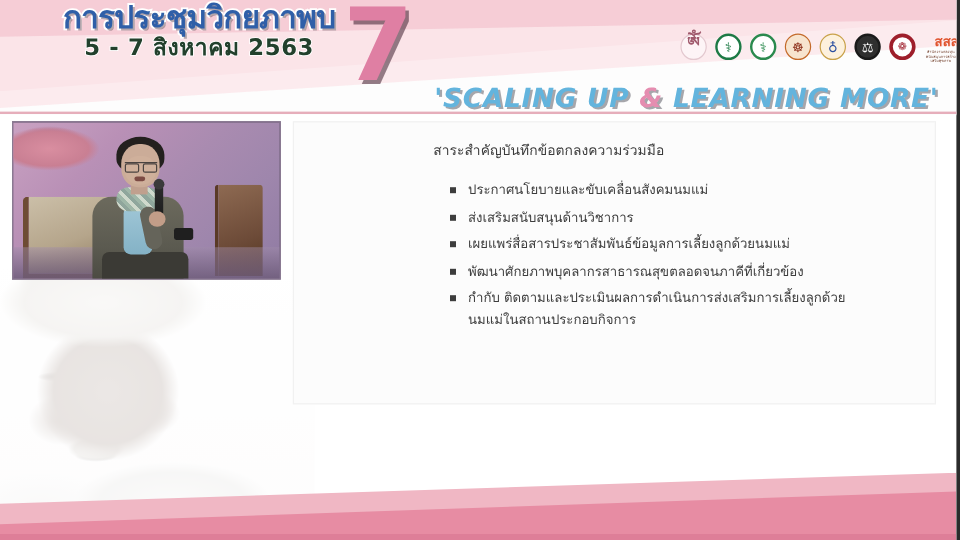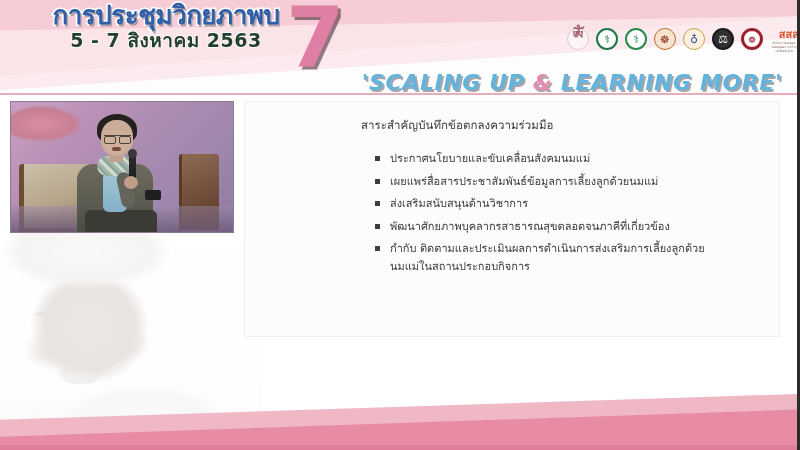--- a/index.html
+++ b/index.html
@@ -441,25 +441,25 @@
       <div class="hline">สาระสำคัญบันทึกข้อตกลงความร่วมมือ</div>
     </div>
 
     <ul class="bullets">
       <li>
         <span class="sq"></span>
         <span class="txt">ประกาศนโยบายและขับเคลื่อนสังคมนมแม่</span>
       </li>
       <li>
         <span class="sq"></span>
-        <span class="txt">เผยแพร่สื่อสารประชาสัมพันธ์ข้อมูลการเลี้ยงลูกด้วยนมแม่</span>
+        <span class="txt">ส่งเสริมสนับสนุนด้านวิชาการ</span>
       </li>
       <li>
         <span class="sq"></span>
-        <span class="txt">ส่งเสริมสนับสนุนด้านวิชาการ</span>
+        <span class="txt">เผยแพร่สื่อสารประชาสัมพันธ์ข้อมูลการเลี้ยงลูกด้วยนมแม่</span>
       </li>
       <li>
         <span class="sq"></span>
         <span class="txt">พัฒนาศักยภาพบุคลากรสาธารณสุขตลอดจนภาคีที่เกี่ยวข้อง</span>
       </li>
       <li>
         <span class="sq"></span>
         <span class="txt">กำกับ ติดตามและประเมินผลการดำเนินการส่งเสริมการเลี้ยงลูกด้วยนมแม่ในสถานประกอบกิจการ</span>
       </li>
     </ul>

